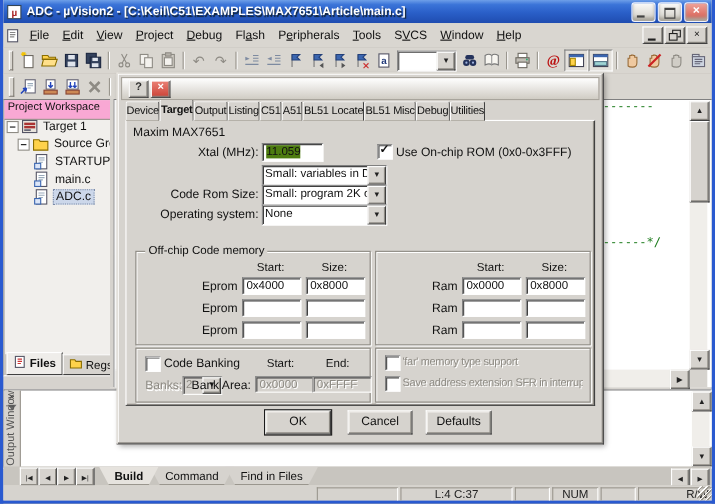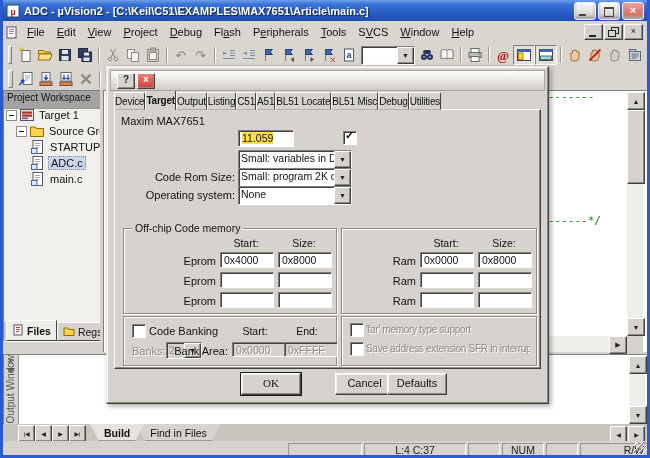--- a/index.html
+++ b/index.html
@@ -42,21 +42,21 @@
   .tbtn{width:20px;height:18px;display:flex;align-items:center;justify-content:center;flex:0 0 auto;}
   .tbtn.pressed{border:1px solid;border-color:#808080 #fff #fff #808080;background:#e4e1dc;}
   .tbtn svg{display:block;}
   .gl{font-size:13px;color:#8e8b84;line-height:1;}
   .tb-combo{width:96px;height:17px;display:flex;margin:0 2px;background:#fff;border:1px solid;border-color:#808080 #fff #fff #808080;box-shadow:inset 1px 1px 0 #404040;}
   .tb-combo .ct{flex:1;}
   .cbtn{width:15px;display:flex;align-items:center;justify-content:center;background:#d6d3ce;border:1px solid;border-color:#fff #404040 #404040 #fff;box-shadow:inset -1px -1px 0 #8e8b84;}
   .ca{font-style:normal;font-size:7px;color:#222;}
   
   .workspace{left:0;top:90px;width:97px;height:250px;background:#f1efec;border:1px solid;border-color:#808080 #fff #fff #808080;}
-  .ws-header{position:absolute;left:0;top:0;right:0;height:15px;background:#a3a3a3;border-bottom:1px solid #9a968e;font-size:10px;padding:1px 3px;white-space:nowrap;overflow:hidden;}
+  .ws-header{position:absolute;left:0;top:0;right:0;height:15px;background:#f9a8d4;border-bottom:1px solid #9a968e;font-size:10px;padding:1px 3px;white-space:nowrap;overflow:hidden;}
   .ws-tree{position:absolute;left:0;top:16px;right:0;bottom:20px;overflow:hidden;}
   .trow{display:flex;align-items:center;height:16px;white-space:nowrap;}
   .expbox{width:9px;height:9px;background:#fff;border:1px solid #8e8b84;position:relative;margin-right:2px;flex:0 0 auto;}
   .expbox .minus{position:absolute;left:2px;top:4px;width:5px;height:1px;background:#111;}
   .ticon{width:16px;height:16px;flex:0 0 auto;margin-right:2px;}
   .tlabel{padding:0 2px;overflow:hidden;}
   .tlabel.sel{background:#ccd7ea;border:1px dotted #7a8aa8;}
   .ws-tabs{position:absolute;left:0;bottom:0;right:0;height:19px;display:flex;align-items:flex-end;background:#c8c5bf;padding-left:2px;}
   .wstab{height:17px;display:flex;align-items:center;gap:3px;padding:0 5px;background:#d6d3ce;border:1px solid;border-color:#fff #404040 #404040 #fff;white-space:nowrap;font-size:10.5px;}
   .wstab.active{background:#efedea;font-weight:bold;height:19px;}
@@ -108,21 +108,21 @@
   .lbl{position:absolute;font-size:11px;white-space:nowrap;}
   .r{text-align:right;}
   .c{text-align:center;}
   .dis{color:#8e8b84;text-shadow:1px 1px 0 #fff;}
   .combo{position:absolute;height:17px;display:flex;background:#fff;border:1px solid;border-color:#808080 #fff #fff #808080;box-shadow:inset 1px 1px 0 #404040;}
   .combo .ct{flex:1;font-size:10.5px;white-space:nowrap;overflow:hidden;padding:1px 2px;}
   .combo.dis2{background:#d6d3ce;}
   .combo.dis2 .ct{color:#8e8b84;}
   .cb{position:absolute;width:12px;height:12px;background:#fff;border:1px solid;border-color:#808080 #fff #fff #808080;box-shadow:inset 1px 1px 0 #404040;}
   .cbm{position:absolute;left:1px;top:-3px;font-size:11px;font-weight:bold;color:#111;}
-  .sel{background:#fde047;}
+  .sel{background:#4d7c0f;}
   .btn{position:absolute;height:20px;background:#d6d3ce;border:1px solid;border-color:#fff #404040 #404040 #fff;box-shadow:inset -1px -1px 0 #8e8b84,inset 1px 1px 0 #f2f0ec;
     font-size:11px;text-align:center;line-height:18px;}
   .btn.default{outline:1px solid #1a1a1a;}
 </style>
 </head>
 <body>
 
 <div class="screen">
 
   <div class="abs titlebar">
@@ -420,29 +420,29 @@
               <rect x="1.5" y="9.5" width="5.5" height="5" fill="#dce6f8" stroke="#3b66b0"></rect>
             </svg></span>
         <span class="tlabel">STARTUP</span>
       </div>
       <div class="trow" style="padding-left:26px;">
         <span class="ticon"><svg width="16" height="16" viewBox="0 0 16 16">
               <rect x="3" y="1.5" width="9.5" height="13" fill="#fff" stroke="#556"></rect>
               <path d="M5 4.5 h5.5 M5 6.5 h5.5 M5 8.5 h4" stroke="#9ab" fill="none"></path>
               <rect x="1.5" y="9.5" width="5.5" height="5" fill="#dce6f8" stroke="#3b66b0"></rect>
             </svg></span>
-        <span class="tlabel sel">ADC.c</span>
+        <span class="tlabel">main.c</span>
       </div>
       <div class="trow" style="padding-left:26px;">
         <span class="ticon"><svg width="16" height="16" viewBox="0 0 16 16">
               <rect x="3" y="1.5" width="9.5" height="13" fill="#fff" stroke="#556"></rect>
               <path d="M5 4.5 h5.5 M5 6.5 h5.5 M5 8.5 h4" stroke="#9ab" fill="none"></path>
               <rect x="1.5" y="9.5" width="5.5" height="5" fill="#dce6f8" stroke="#3b66b0"></rect>
             </svg></span>
-        <span class="tlabel">main.c</span>
+        <span class="tlabel sel">ADC.c</span>
       </div>
     </div>
     <div class="ws-tabs">
       <span class="wstab active">
         <span><svg width="12" height="12" viewBox="0 0 12 12">
               <rect x="2" y="1" width="8" height="10" fill="#fff" stroke="#556"></rect>
               <path d="M4 3.5 h4 M4 5.5 h4 M4 7.5 h3" stroke="#c33" fill="none"></path>
             </svg></span>
         <span>Files</span>
       </span>
@@ -483,20 +483,21 @@
       <div class="sbtn">▼</div>
     </div>
   </div>
 
   <div class="abs doctabs">
     <span class="navbtn" style="margin-left:15px;">|◀</span>
     <span class="navbtn">◀</span>
     <span class="navbtn">▶</span>
     <span class="navbtn">▶|</span>
     <span class="dtabb active" style="margin-left:4px;">Build</span>
+    <span class="dtabb">Command</span>
     <span class="dtabb">Find in Files</span>
     <span class="tabscroll">
       <span class="navbtn">◀</span>
       <span class="navbtn">▶</span>
     </span>
   </div>
 
   <div class="abs statusbar">
     <span class="sp" style="left:285px;width:72px;"></span>
     <span class="sp" style="left:361px;width:100px;">L:4 C:37</span>
@@ -522,24 +523,26 @@
       <span class="dtab">A51</span>
       <span class="dtab">BL51 Locate</span>
       <span class="dtab">BL51 Misc</span>
       <span class="dtab">Debug</span>
       <span class="dtab">Utilities</span>
     </div>
 
     <div class="dlg-page">
       <span class="lbl" style="left:6px;top:5px;">Maxim MAX7651</span>
 
+      <span class="lbl r" style="left:0;top:23px;width:120px;">Xtal (MHz):</span>
       <span class="tf" style="position:absolute;left:123px;top:20px;width:48px;height:13px;"><span class="sel">11.059</span></span>
       <span class="cb" style="left:228px;top:21px;">
           <span class="cbm">✓</span>
         </span>
+      <span class="lbl" style="left:245px;top:23px;">Use On-chip ROM (0x0-0x3FFF)</span>
 
       <span class="combo" style="left:123px;top:40px;width:112px;">
         <span class="ct">Small: variables in DATA</span>
         <span class="cbtn">
             <i class="ca">▼</i>
           </span>
       </span>
 
       <span class="lbl r" style="left:0;top:61px;width:120px;">Code Rom Size:</span>
       <span class="combo" style="left:123px;top:58px;width:112px;">
@@ -604,18 +607,18 @@
       </div>
 
       <div class="group" style="position:absolute;left:226px;top:206px;width:194px;height:48px;">
         <span class="cb" style="left:8px;top:6px;"></span>
         <span class="lbl dis" style="left:24px;top:7px;font-size:10px;letter-spacing:-0.3px;">'far' memory type support</span>
         <span class="cb" style="left:8px;top:25px;"></span>
         <span class="lbl dis" style="left:24px;top:26px;font-size:10px;letter-spacing:-0.3px;width:164px;overflow:hidden;">Save address extension SFR in interrupts</span>
       </div>
     </div>
 
-    <span class="btn default" style="left:134px;top:306px;width:58px;font-family:Liberation Serif, serif;">OK</span>
-    <span class="btn" style="left:228px;top:306px;width:57px;">Cancel</span>
+    <span class="btn default" style="left:134px;top:306px;width:58px;">OK</span>
+    <span class="btn" style="left:209px;top:306px;width:57px;">Cancel</span>
     <span class="btn" style="left:280px;top:306px;width:58px;">Defaults</span>
   </div>
 
 </div>
 
 </body></html>

